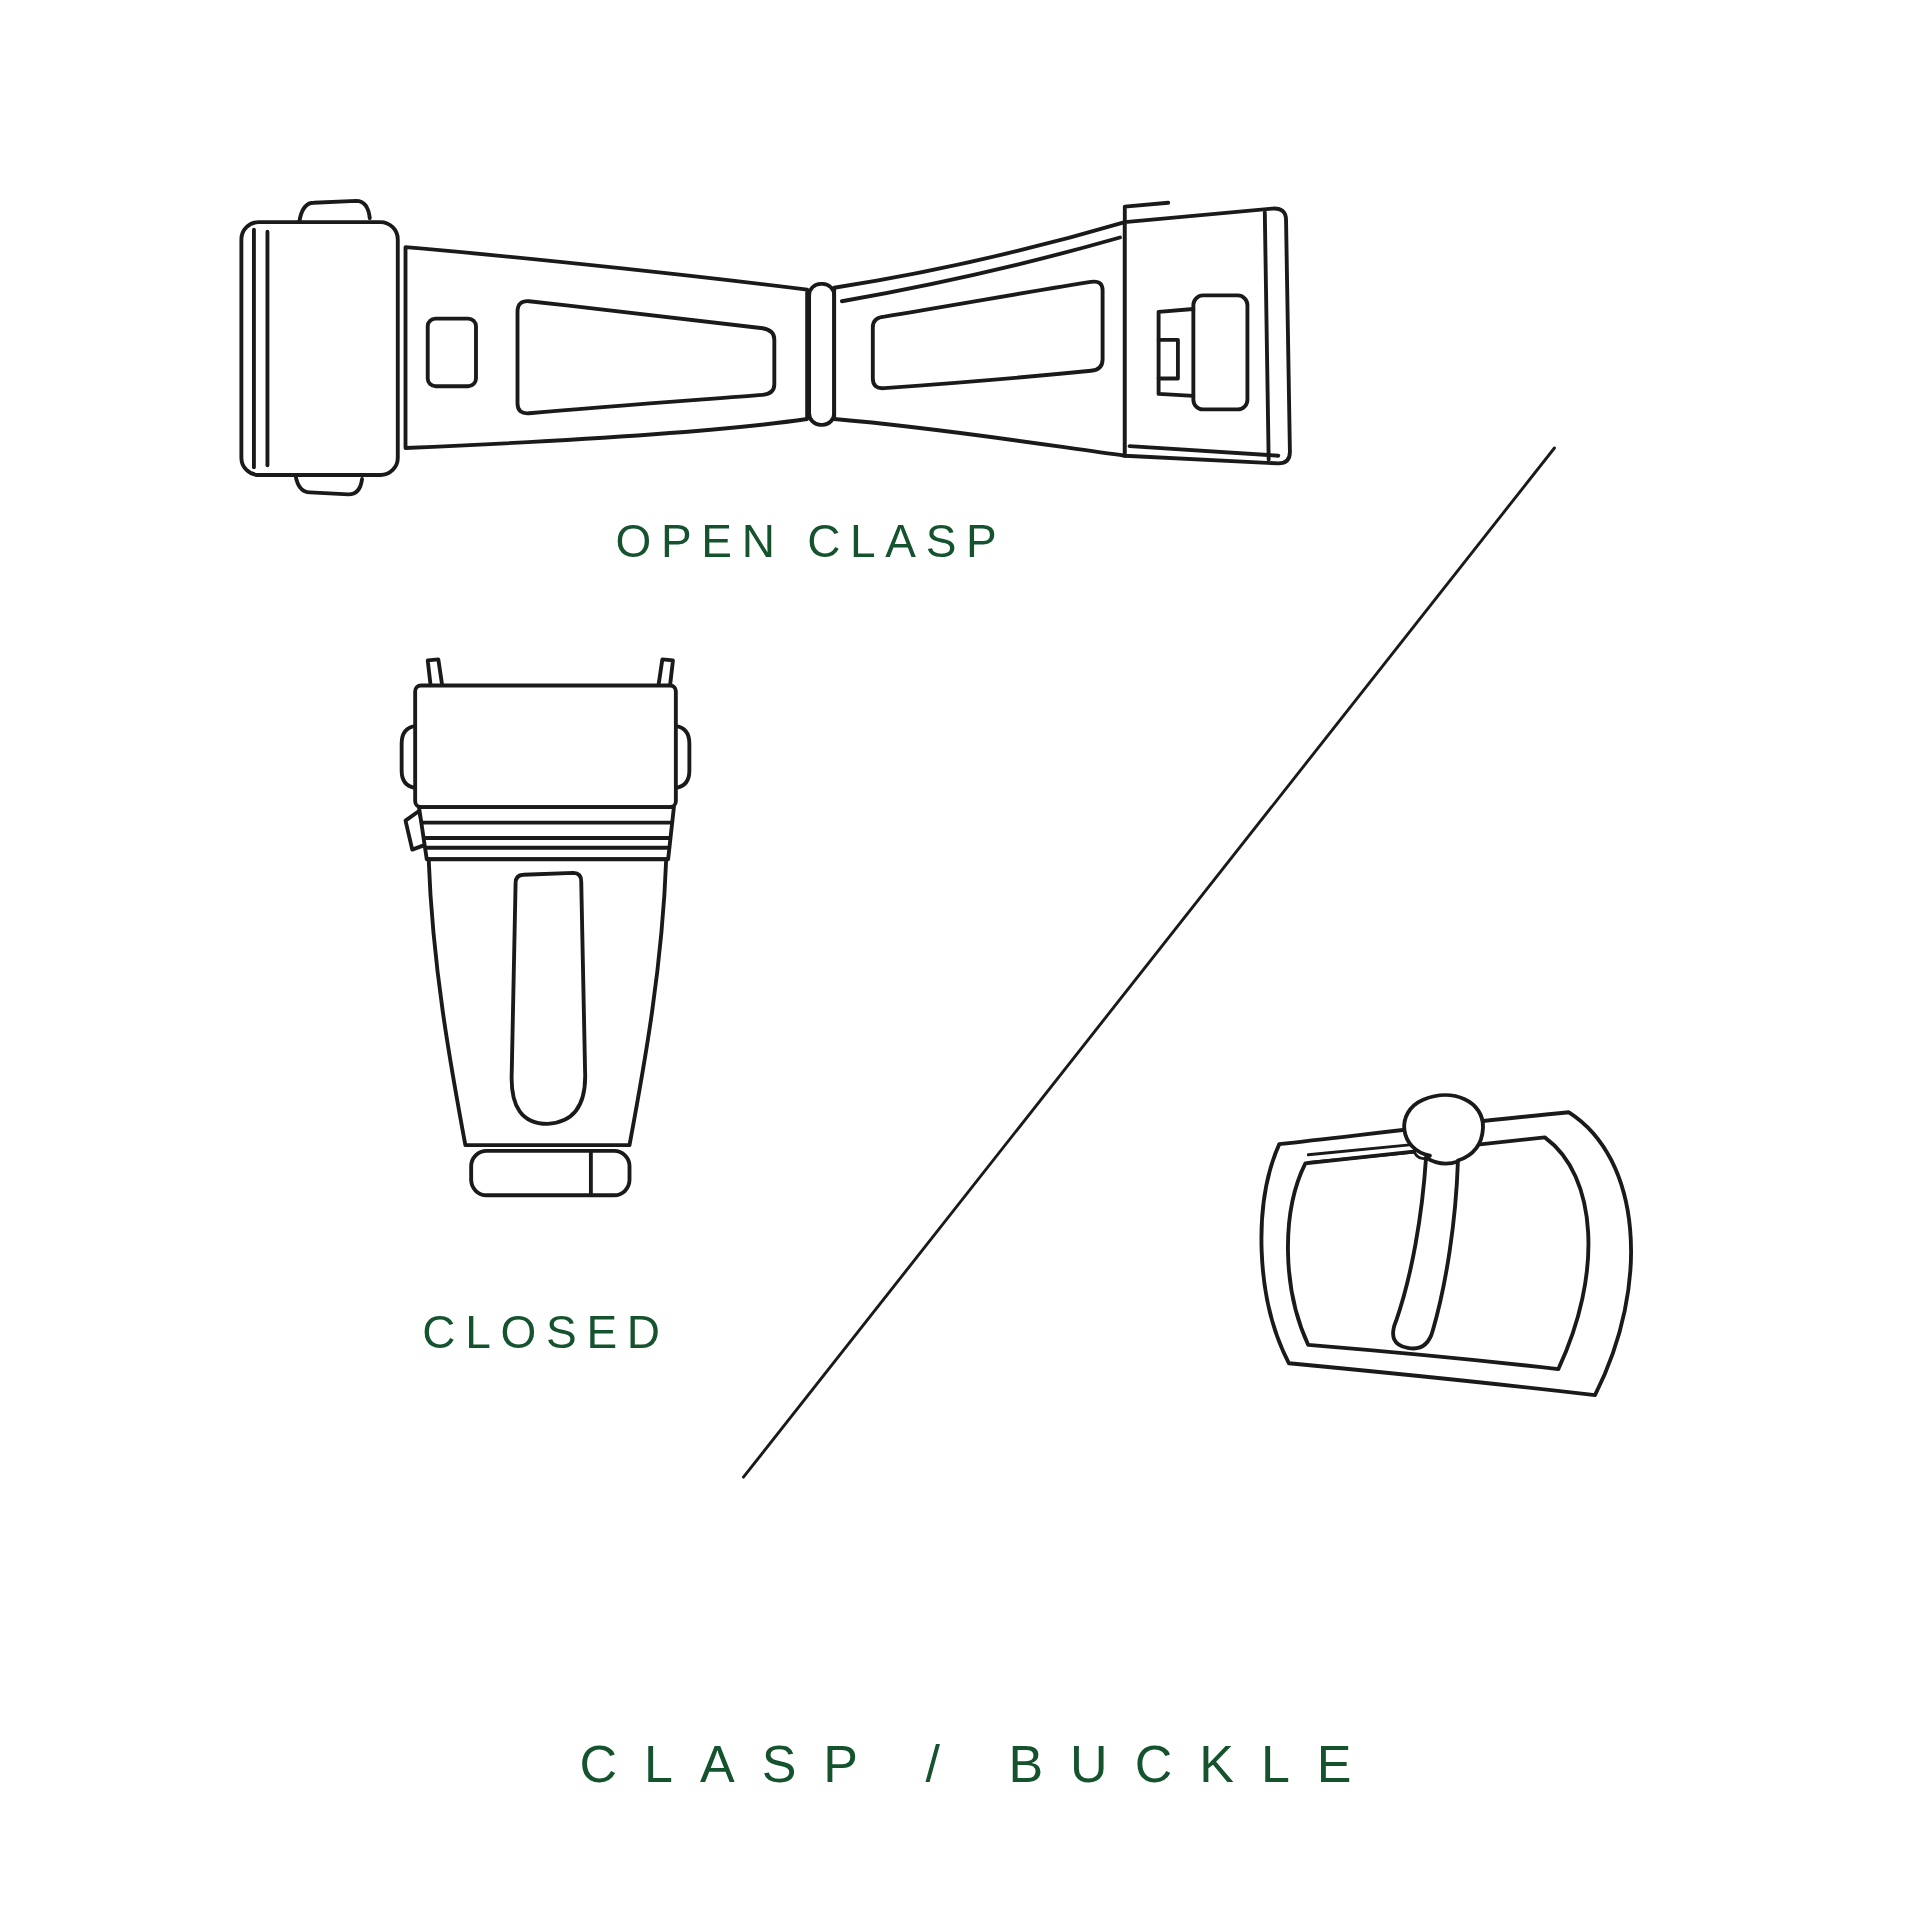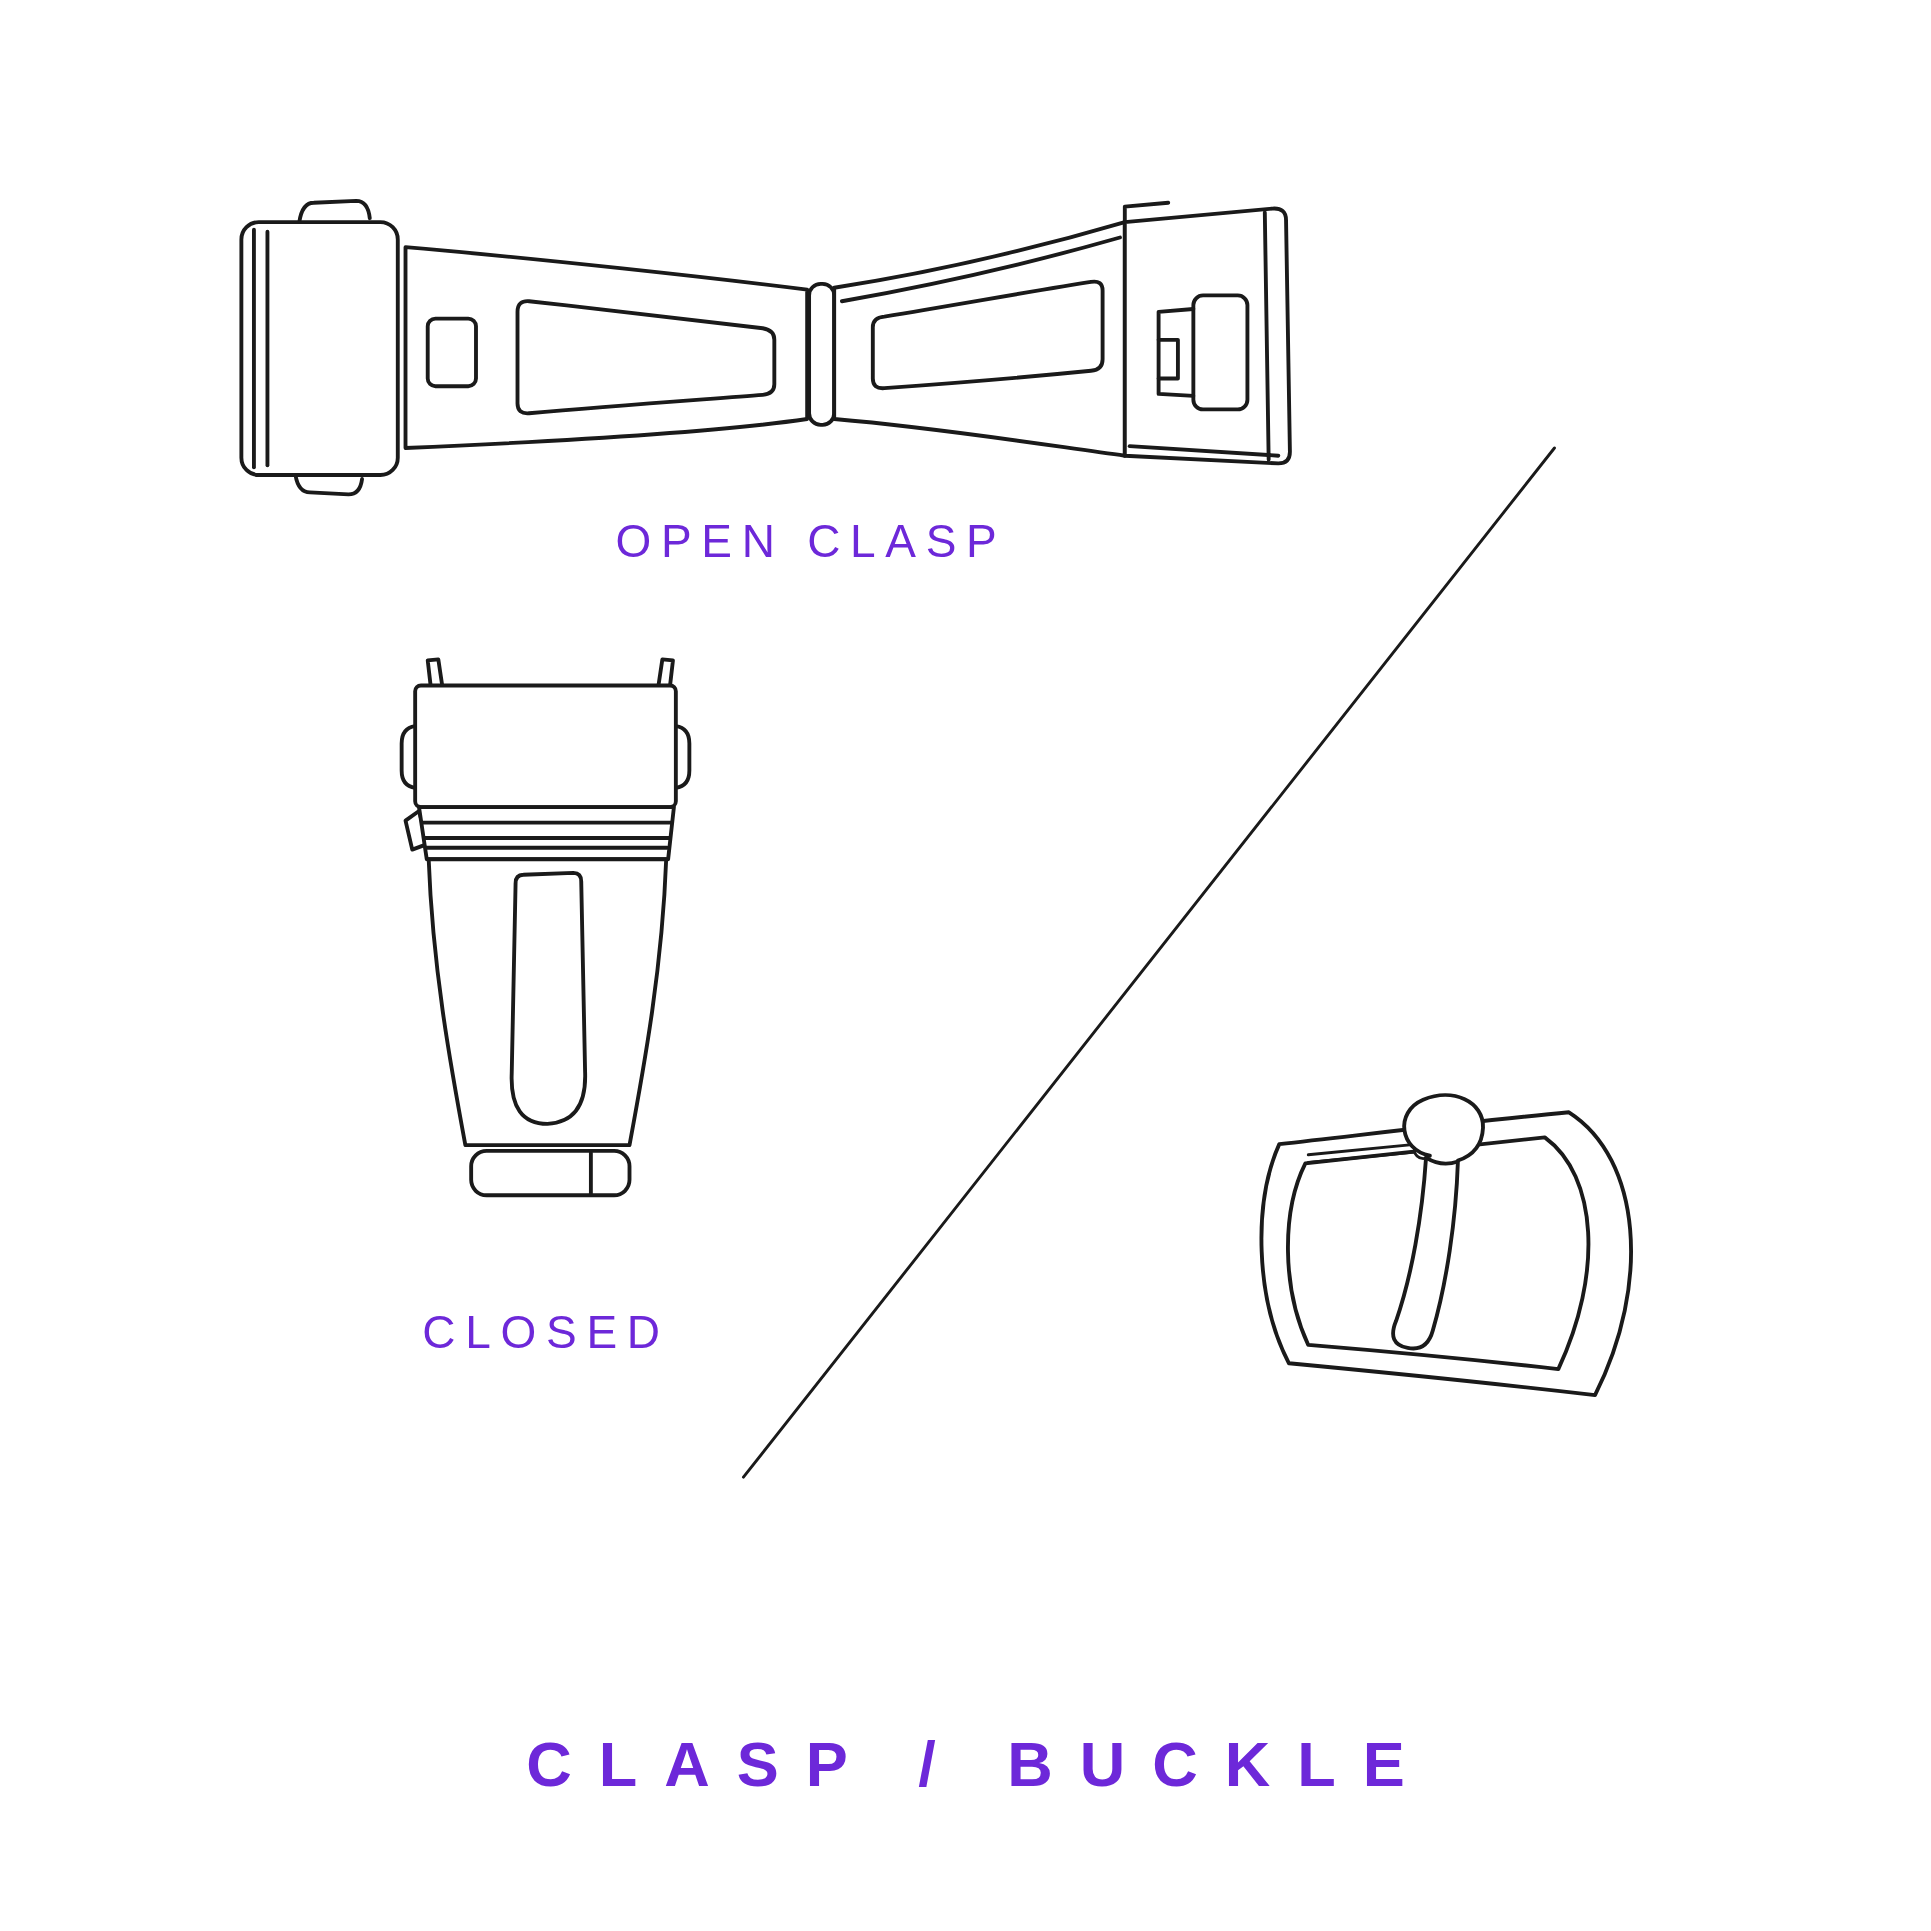--- a/index.html
+++ b/index.html
@@ -6,33 +6,34 @@
   .canvas{
     position:relative;
     width:1931px;height:1931px;
     background:#ffffff;
     font-family:"Liberation Sans", sans-serif;
     overflow:hidden;
   }
   svg.art{position:absolute;left:0;top:0;width:1931px;height:1931px;}
   .lbl{
     position:absolute;
-    color:#6d28d9;
+    color:#14532d;
     font-weight:400;
     white-space:nowrap;
     transform:translateX(-50%);
   }
   .caption{
     font-size:46px;
     letter-spacing:9.7px;
   }
   .title{
-    font-size:63px;
+    font-size:52px;
     letter-spacing:27px;
-    font-weight:700;
+    font-weight:400;
+    margin-top:6px;
   }
 </style>
 </head>
 <body>
 
 <div class="canvas">
 
   <svg class="art" viewBox="0 0 2000 2000" fill="none" stroke="#1a1a1a" stroke-width="4" stroke-linejoin="round" stroke-linecap="round">
 
     <g>

